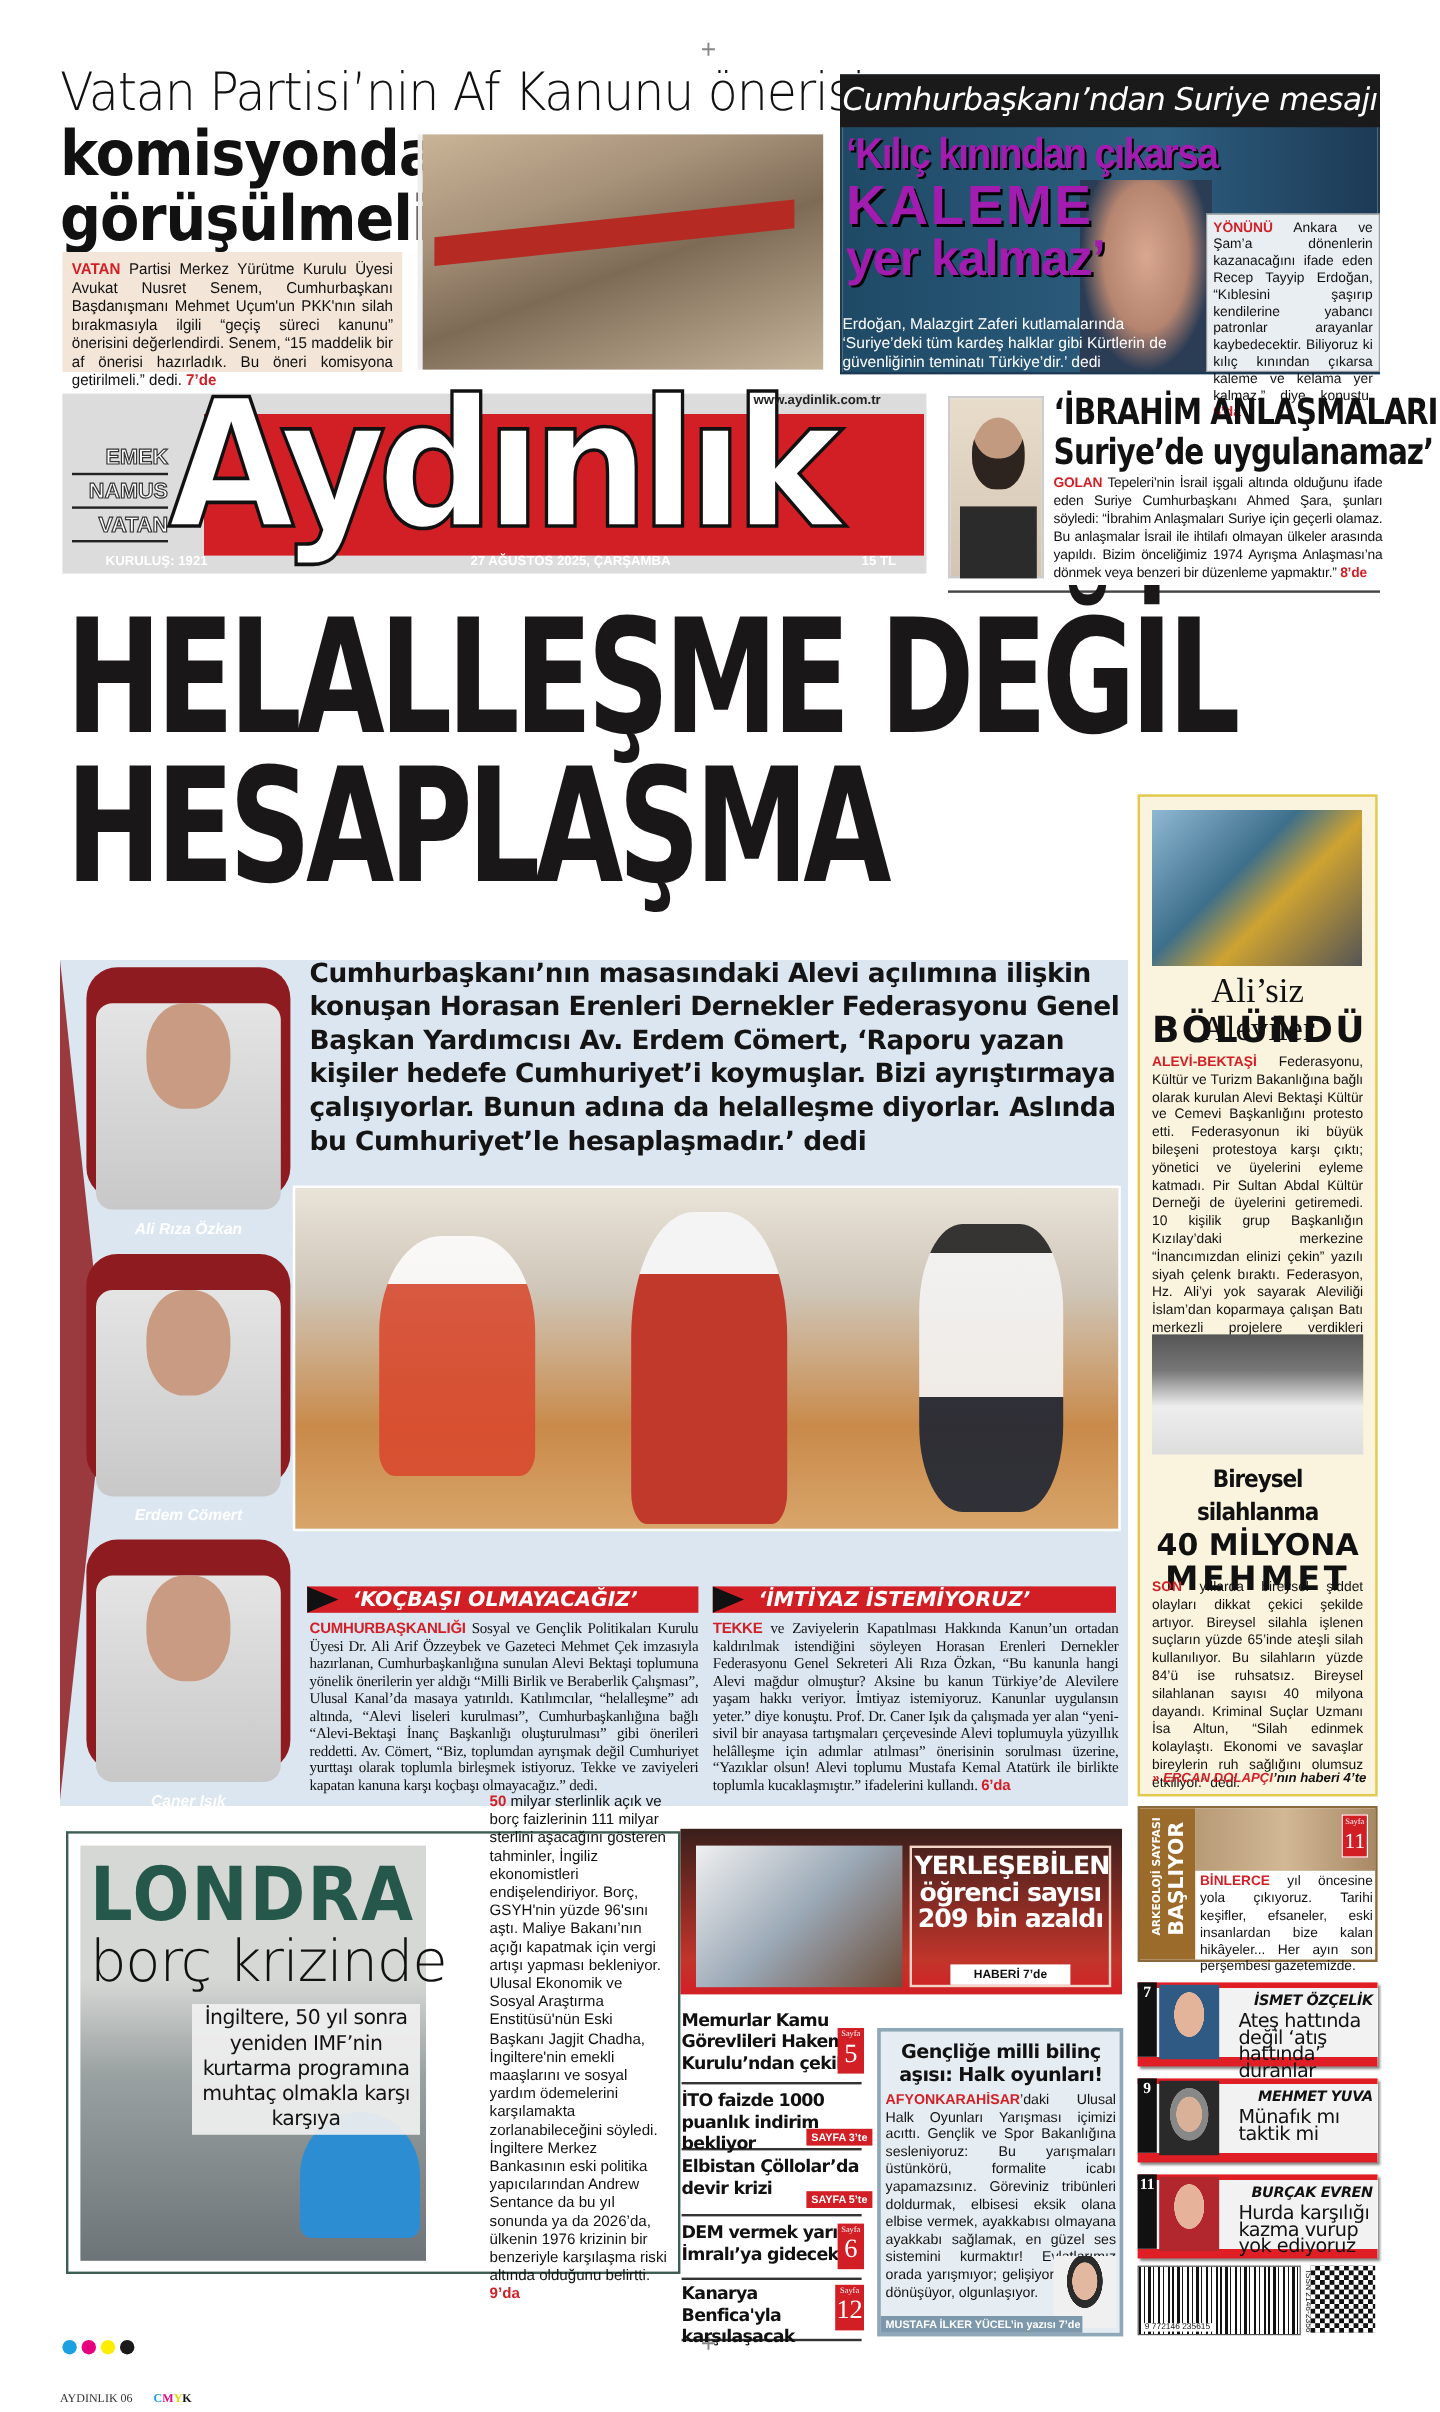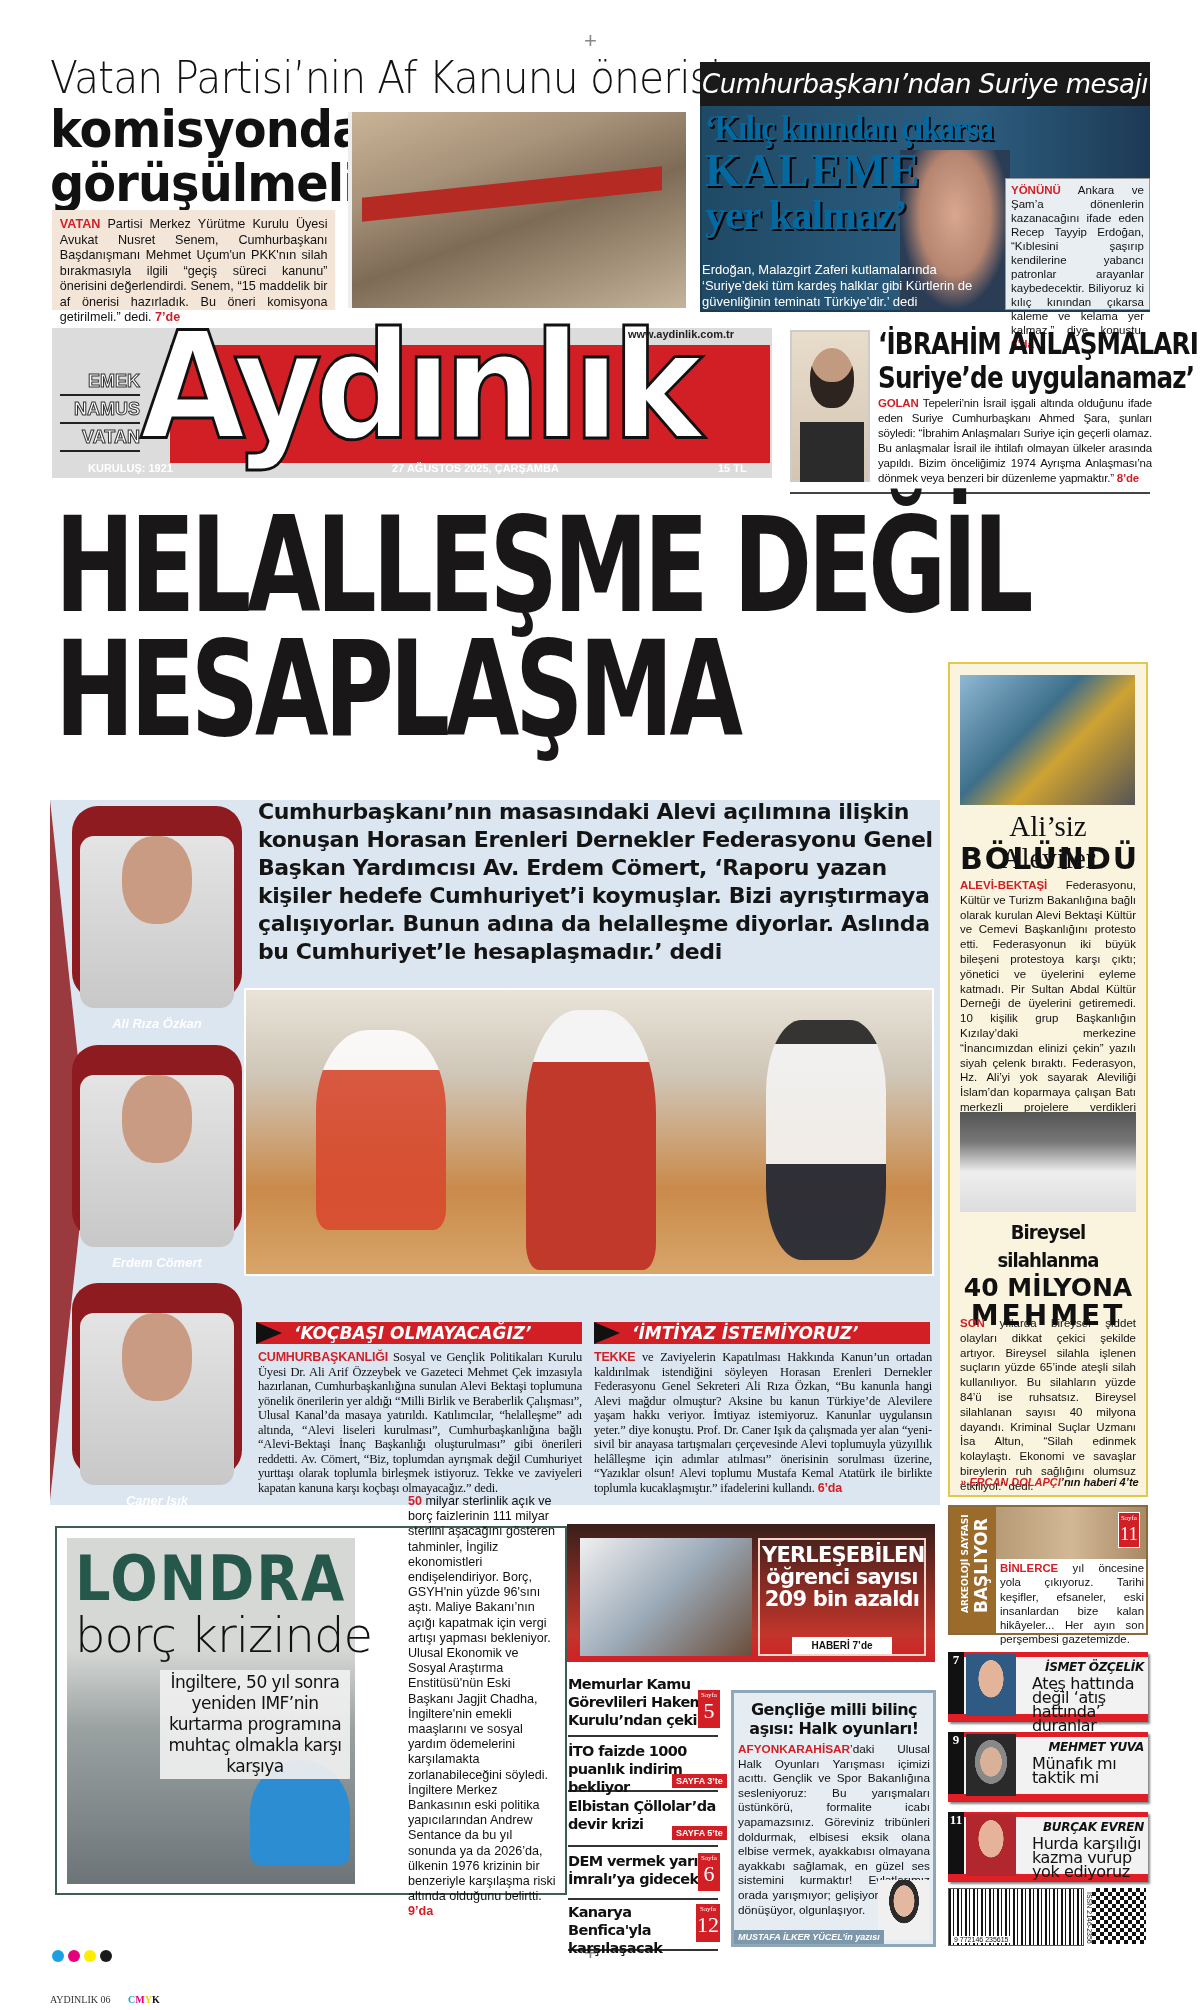--- a/index.html
+++ b/index.html
@@ -9,21 +9,21 @@
 
 #tl-title1{left:50px;top:52px;font-size:44px;font-family:"DejaVu Sans",sans-serif;font-weight:300;letter-spacing:-1px;white-space:nowrap;transform:scaleX(0.93);transform-origin:left}
 #tl-title2{left:50px;top:102px;font-size:52px;font-weight:900;font-family:"DejaVu Sans",sans-serif;line-height:54px;letter-spacing:-1px;transform:scaleX(0.92);transform-origin:left}
 #tl-photo{left:348px;top:112px;width:338px;height:196px;background:linear-gradient(160deg,#c9b497 0%,#a7927a 30%,#7e6b56 55%,#c4b49a 100%);border-left:4px solid #eee}
 #tl-photo .table{position:absolute;left:10px;top:70px;width:300px;height:24px;background:#b52b23;transform:skewY(-6deg)}
 #tl-body{left:52px;top:210px;width:292px;height:100px;background:#f3e6d8;padding:6px 8px;font-size:13px;line-height:15.5px;font-family:"Liberation Sans",sans-serif;text-align:justify;transform:scaleX(0.97);transform-origin:left}
 .red{color:#d21f26;font-weight:bold}
 
 #tr-box{left:700px;top:62px;width:450px;height:250px;background:linear-gradient(90deg,#1f4a66,#2d5e80 60%,#1d3a55);border:2px solid #1d3a55}
 #tr-bar{left:700px;top:62px;width:450px;height:44px;background:#1a1a1a;color:#fff;font-style:italic;font-size:26px;text-align:center;line-height:44px;font-family:"DejaVu Sans",sans-serif;letter-spacing:-0.5px}
-#tr-head{left:705px;top:108px;width:420px;color:#0369a1;font-weight:900;font-family:Liberation Serif, serif;text-shadow:2px 2px 0 #000}
+#tr-head{left:705px;top:108px;width:420px;color:#a21caf;font-weight:900;font-family:Liberation Sans, sans-serif;text-shadow:2px 2px 0 #000}
 #tr-head .l1{font-size:36px;line-height:40px;letter-spacing:-1.5px;transform:scaleX(0.9);transform-origin:left;display:block;white-space:nowrap}
 #tr-head .l2{font-size:46px;line-height:46px;letter-spacing:2px;display:block}
 #tr-head .l3{font-size:42px;line-height:42px;letter-spacing:-1px;display:block}
 #tr-sub{left:702px;top:262px;width:290px;color:#fff;font-weight:normal;font-size:13px;line-height:16px}
 #tr-face{left:900px;top:150px;width:110px;height:160px;background:radial-gradient(ellipse at 50% 40%,#d9a78f 0%,#b68570 45%,#2b3c55 70%)}
 #tr-side{left:1005px;top:178px;width:145px;height:132px;background:#e9eef3;border:1px solid #999;padding:4px 5px;font-size:11.5px;line-height:14px;text-align:justify}
 
 #mast{left:52px;top:328px;width:720px;height:150px;background:#dcdcdc}
 #mast-red{left:170px;top:345px;width:600px;height:118px;background:#d21f26}
 #mast-logo{left:140px;top:312px;font-size:148px;font-weight:900;color:#fff;font-family:"DejaVu Sans",sans-serif;letter-spacing:-8px;line-height:150px;-webkit-text-stroke:3px #111;transform:scaleX(0.92);transform-origin:left}
@@ -89,21 +89,21 @@
 .brief{position:absolute;left:568px;width:150px;font-family:"DejaVu Sans",sans-serif;font-weight:bold;font-size:14.5px;line-height:18px;letter-spacing:-0.6px;border-bottom:2px solid #333;padding-bottom:5px}
 .pgbox{position:absolute;background:#d21f26;color:#fff;text-align:center;font-family:"Liberation Serif",serif}
 .pgbox .s{font-size:7px;display:block;line-height:10px}
 .pgbox .n{font-size:22px;line-height:22px;display:block}
 .pgtag{position:absolute;background:#d21f26;color:#fff;font-size:9px;font-weight:bold;padding:2px 4px}
 
 #gen-box{left:731px;top:1690px;width:205px;height:257px;background:#e6edf2;border:3px solid #8ea8ba}
 #gen-t{left:738px;top:1700px;width:192px;text-align:center;font-family:"DejaVu Sans",sans-serif;font-weight:bold;font-size:16px;line-height:19px;letter-spacing:-0.5px}
 #gen-body{left:738px;top:1742px;width:192px;font-size:11.8px;line-height:14.6px;text-align:justify}
 #gen-photo{left:878px;top:1880px;width:52px;height:60px;background:radial-gradient(ellipse at 50% 35%,#e2b8a0 0 28%,#2b2b2b 29% 40%,#f0f0f0 41%)}
-#gen-byline{left:734px;top:1930px;width:150px;height:14px;background:#7d98ab;color:#fff;font-size:9px;font-style:italic;font-weight:bold;line-height:14px;padding-left:4px}
+#gen-byline{left:734px;top:1930px;width:168px;height:14px;background:#7d98ab;color:#fff;font-size:9px;font-weight:bold;line-height:14px;padding-left:4px}
 
 #ark-box{left:948px;top:1505px;width:200px;height:130px;background:#fff;border:2px solid #8a6a3a}
 #ark-side{left:950px;top:1507px;width:46px;height:126px;background:#9b6b2c;overflow:hidden}
 #ark-photo{left:996px;top:1507px;width:150px;height:52px;background:linear-gradient(90deg,#b79a76,#d2b895,#a88966)}
 #ark-body{left:1000px;top:1561px;width:144px;font-size:11.4px;line-height:14.3px;text-align:justify}
 
 .colm{position:absolute;left:948px;width:200px;height:70px;background:linear-gradient(180deg,#e01e25 0 5px,#f2f2f2 5px 62px,#e01e25 62px);box-shadow:2px 2px 2px #888}
 .colm .pg{position:absolute;left:0;top:0;width:16px;height:62px;background:#111;color:#fff;font-family:"Liberation Serif",serif;font-size:13px;text-align:center;font-weight:bold}
 .colm .face{position:absolute;left:18px;top:2px;width:50px;height:62px;background:radial-gradient(ellipse at 50% 40%,#e3b49a 0 35%,#2f5a83 36%)}
 .colm .name{position:absolute;left:92px;top:8px;width:104px;text-align:right;font-style:italic;font-weight:900;font-size:12px;font-family:"DejaVu Sans",sans-serif;letter-spacing:-0.3px}

